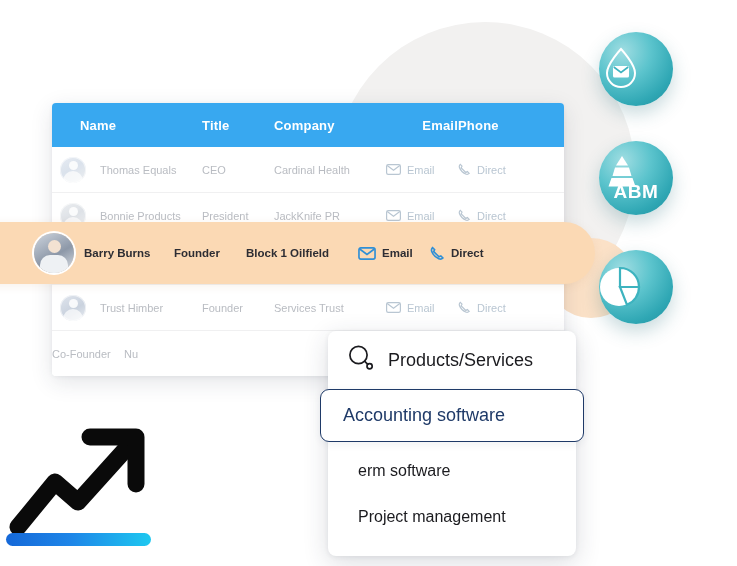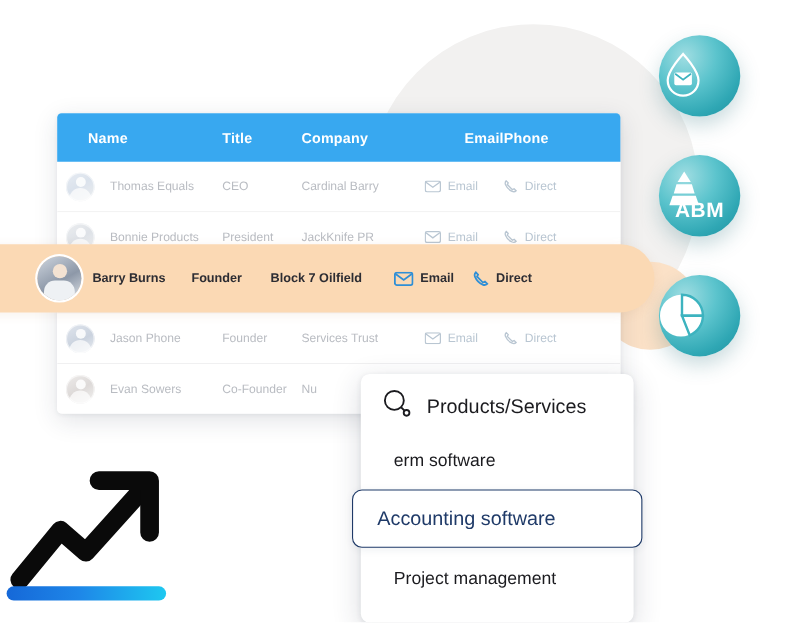--- a/index.html
+++ b/index.html
@@ -214,21 +214,21 @@
     font-weight: bold;
     letter-spacing: .5px;
     color: #ffffff;
     font-family: "Liberation Sans", sans-serif;
   }
 
   
   .dropdown {
     position: absolute;
     left: 328px;
-    top: 340px;
+    top: 331px;
     width: 248px;
     background: #ffffff;
     border-radius: 8px;
     box-shadow: 0 7px 26px rgba(35,45,70,.16), 0 1px 5px rgba(35,45,70,.08);
     z-index: 8;
     padding-bottom: 16px;
   }
   .dd-search {
     display: flex;
     align-items: center;
@@ -297,21 +297,21 @@
     </div>
 
     <div class="table-body">
 
       <div class="row">
         <div class="cell name-cell col-name">
           <span class="avatar"></span>
           <span>Thomas Equals</span>
         </div>
         <div class="cell col-title">CEO</div>
-        <div class="cell col-company">Cardinal Barry</div>
+        <div class="cell col-company">Cardinal Health</div>
         <div class="cell col-email">
           <span class="contact-link">
             <span>
               <svg width="15" height="11" viewBox="0 0 15 11" fill="none" stroke="currentColor" stroke-width="1.2">
                 <rect x="0.6" y="0.6" width="13.8" height="9.8" rx="1.6"></rect>
                 <path d="M1.2 1.6 L7.5 6.2 L13.8 1.6"></path>
               </svg>
             </span>
             <span>Email</span>
           </span>
@@ -365,21 +365,21 @@
         </div>
         <div class="cell col-title"></div>
         <div class="cell col-company"></div>
         <div class="cell col-email"></div>
         <div class="cell col-phone"></div>
       </div>
 
       <div class="row">
         <div class="cell name-cell col-name">
           <span class="avatar a4"></span>
-          <span>Jason Phone</span>
+          <span>Trust Himber</span>
         </div>
         <div class="cell col-title">Founder</div>
         <div class="cell col-company">Services Trust</div>
         <div class="cell col-email">
           <span class="contact-link">
             <span>
               <svg width="15" height="11" viewBox="0 0 15 11" fill="none" stroke="currentColor" stroke-width="1.2">
                 <rect x="0.6" y="0.6" width="13.8" height="9.8" rx="1.6"></rect>
                 <path d="M1.2 1.6 L7.5 6.2 L13.8 1.6"></path>
               </svg>
@@ -393,41 +393,37 @@
               <svg width="13" height="13" viewBox="0 0 13 13" fill="none" stroke="currentColor" stroke-width="1.2" stroke-linecap="round">
                 <path d="M2.2 1.4 C1.2 2.4 1 3.6 1.6 5 C2.6 7.4 5.2 10 7.6 11 C9 11.6 10.2 11.4 11.2 10.4 L9.4 8.6 L7.8 9.4 L3.2 4.8 L4 3.2 Z"></path>
               </svg>
             </span>
             <span>Direct</span>
           </span>
         </div>
       </div>
 
       <div class="row">
-        <div class="cell name-cell col-name">
-          <span class="avatar a5"></span>
-          <span>Evan Sowers</span>
-        </div>
         <div class="cell col-title">Co-Founder</div>
         <div class="cell col-company">Nu</div>
         <div class="cell col-email"></div>
         <div class="cell col-phone"></div>
       </div>
 
     </div>
   </div>
 
   <div class="row-highlight">
     <div class="hl-inner">
       <div class="cell name-cell col-name">
         <span class="avatar"></span>
         <span>Barry Burns</span>
       </div>
       <div class="cell col-title">Founder</div>
-      <div class="cell col-company">Block 7 Oilfield</div>
+      <div class="cell col-company">Block 1 Oilfield</div>
       <div class="cell col-email">
         <span class="contact-link">
           <span>
             <svg width="18" height="13" viewBox="0 0 15 11" fill="none" stroke="currentColor" stroke-width="1.4">
               <rect x="0.7" y="0.7" width="13.6" height="9.6" rx="1.6"></rect>
               <path d="M1.3 1.7 L7.5 6.3 L13.7 1.7"></path>
             </svg>
           </span>
           <span>Email</span>
         </span>
@@ -481,22 +477,22 @@
       <span>
         <svg width="30" height="30" viewBox="0 0 30 30" fill="none" stroke="#1b1b1f" stroke-width="1.7">
           <circle cx="12.5" cy="12" r="8.6"></circle>
           <path d="M18.6 18.2 L22.2 21.8"></path>
           <circle cx="23.6" cy="23.3" r="2.6"></circle>
         </svg>
       </span>
       <span class="dd-search-label">Products/Services</span>
     </div>
 
+    <div class="dd-option selected">Accounting software</div>
     <div class="dd-option">erm software</div>
-    <div class="dd-option selected">Accounting software</div>
     <div class="dd-option">Project management</div>
   </div>
 
   <div class="growth">
     <svg width="152" height="145" viewBox="0 0 152 145" fill="none" stroke="#0a0a0a" stroke-width="17" stroke-linecap="round" stroke-linejoin="round">
       <path d="M10 113 L47 68 L70 88 L125 27"></path>
       <path d="M82 23 L128 23 L128 70"></path>
     </svg>
   </div>
   <div class="growth-bar"></div>

